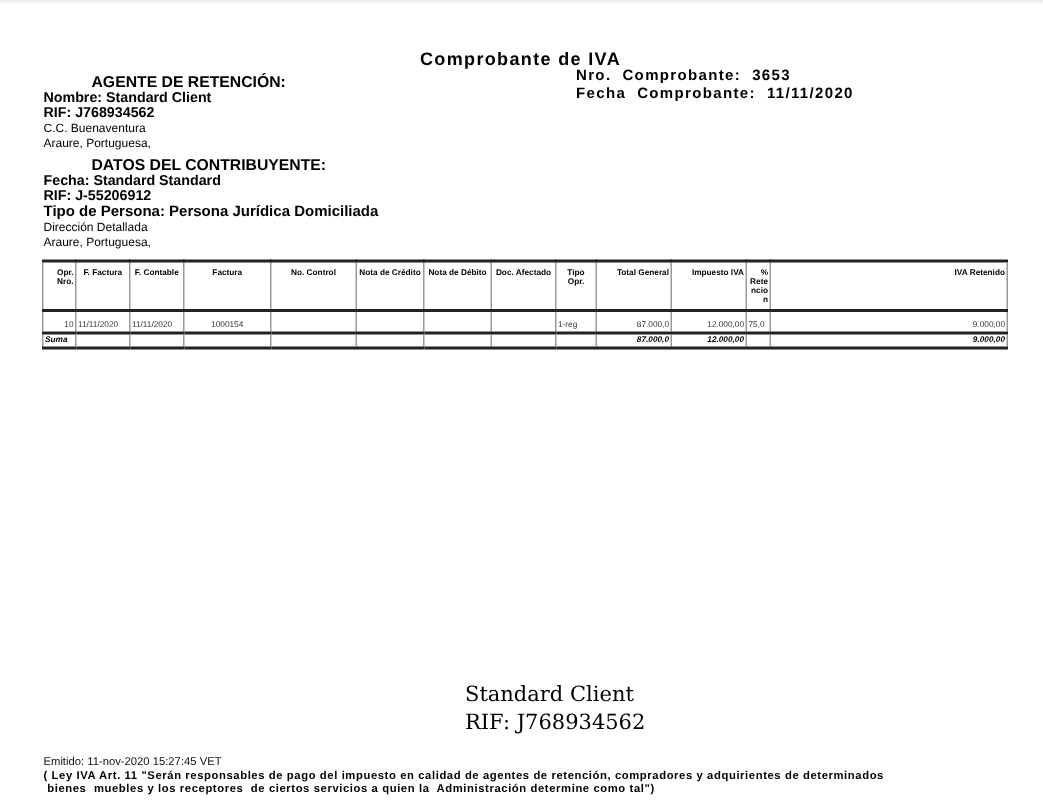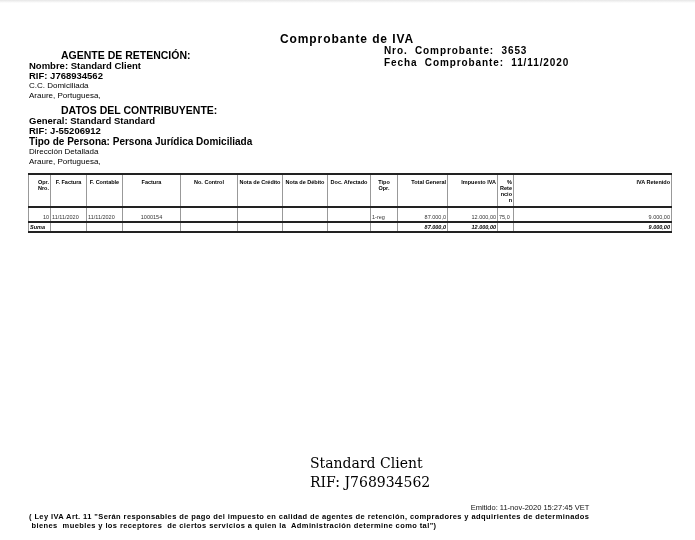--- a/index.html
+++ b/index.html
@@ -20,45 +20,45 @@
   table.grid th { font-weight:bold; vertical-align:top; height:27px; padding-top:4px; line-height:6px; white-space:normal; text-align:center; }
   table.grid th.r { text-align:right; }
   table.grid tbody tr.gap td { height:4px; border-bottom:none; }
   table.grid tbody tr.data td { height:9px; border-bottom:2px solid #222; color:#333; }
   table.grid tbody tr.sum td { height:8px; border-bottom:2px solid #222; font-weight:bold; font-style:italic; }
   .r { text-align:right; }
   .c { text-align:center; }
   .sig { position:absolute; left:310px; top:406px; font-family:"DejaVu Serif", serif; font-size:14px; line-height:19px;margin-top:48px; }
   .foot { position:absolute; left:29px; top:503px; font-size:7.5px; line-height:9px; }
   .foot .law { font-weight:bold; letter-spacing:0.4px; }
-  .foot .emit { color:#111;text-align:right; }
+  .foot .emit { color:#111; }
 </style>
 </head>
 <body>
 
 <div class="topshade"></div>
 
 <div class="title">Comprobante de IVA</div>
 
 <div class="nro">
   <div><span>Nro.  Comprobante:</span>  <span>3653</span></div>
   <div><span>Fecha  Comprobante:</span>  <span>11/11/2020</span></div>
 </div>
 
 <div class="agent">
   <div class="h1">AGENTE  DE RETENCIÓN:</div>
   <div class="b">Nombre:  Standard Client</div>
   <div class="b">RIF: J768934562</div>
-  <div class="n">C.C. Domiciliada</div>
+  <div class="n">C.C. Buenaventura</div>
   <div class="n">Araure, Portuguesa,</div>
 </div>
 
 <div class="contrib">
   <div class="h1">DATOS DEL CONTRIBUYENTE:</div>
-  <div class="b">General:  Standard Standard</div>
+  <div class="b">Fecha:  Standard Standard</div>
   <div class="b">RIF:  J-55206912</div>
   <div class="tipo">Tipo de Persona: Persona Jurídica Domiciliada</div>
   <div class="n">Dirección Detallada</div>
   <div class="n">Araure, Portuguesa,</div>
 </div>
 
 <table class="grid">
   <colgroup>
     <col style="width:22px">
       <col style="width:36px">

